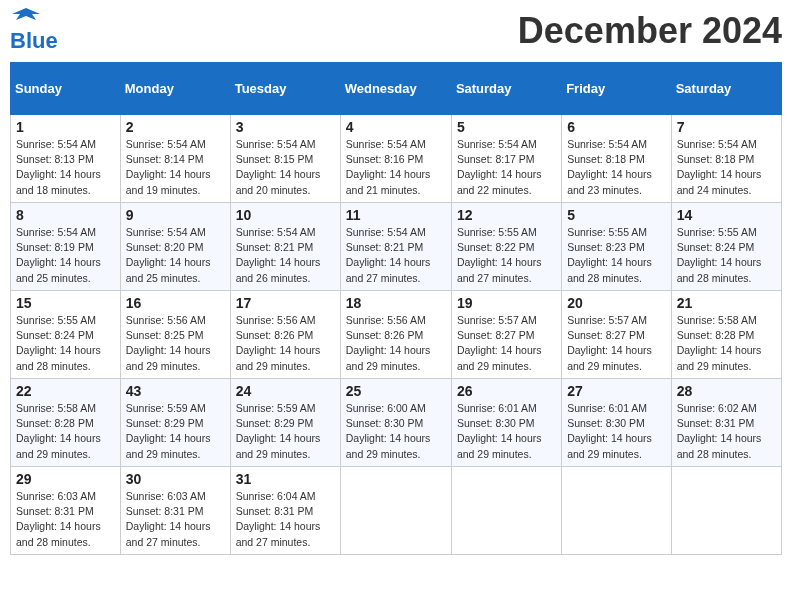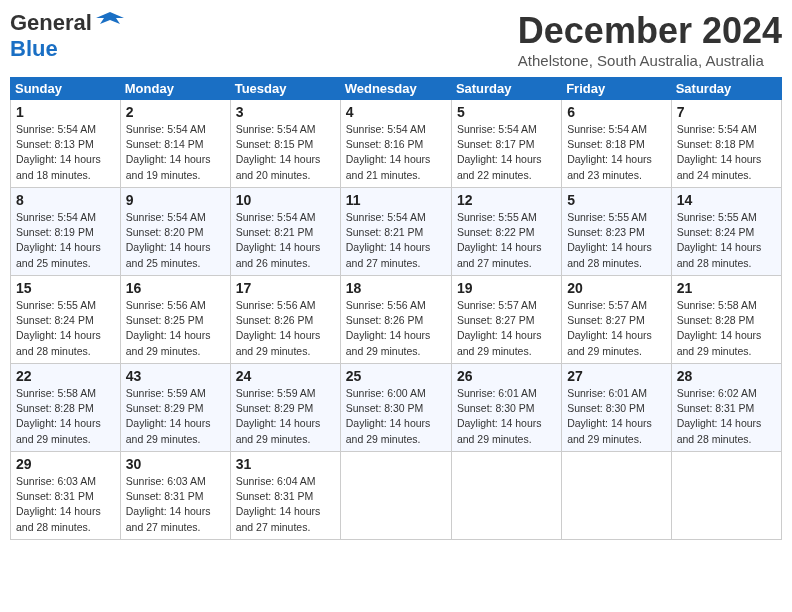--- a/index.html
+++ b/index.html
@@ -39,21 +39,21 @@
       color: #555;
     }
     .calendar-table {
       width: 100%;
       border-collapse: collapse;
       font-size: 11px;
     }
     .calendar-table th {
       background-color: #1a6fc4;
       color: #fff;
-      padding: 3px 4px;
+      padding: 18px 4px;
       text-align: left;
       font-size: 13px;
       font-weight: bold;
       border: 1px solid #1a6fc4;
     }
     .calendar-table td {
       border: 1px solid #ccc;
       padding: 4px 5px;
       vertical-align: top;
       width: 113px;
@@ -78,32 +78,30 @@
     .empty-cell {
       background: #fff !important;
     }
   </style>
 </head>
 <body>
 
 <div class="header-area">
   <div class="logo">
     <div class="logo-row">
-      <span style="font-size:22px;font-weight:bold;color:#333;">General</span>
       <svg width="28" height="22" viewBox="0 0 28 22" style="margin-left:2px;margin-top:-4px;">
         <polygon points="14,2 28,8 20,8 24,14 14,10 4,14 8,8 0,8" fill="#1a6fc4"></polygon>
       </svg>
     </div>
     <div>
       <span style="font-size:22px;font-weight:bold;color:#1a6fc4;">Blue</span>
     </div>
   </div>
   <div class="title-area">
     <div class="month-title">December 2024</div>
-    <div class="location-title">Athelstone, South Australia, Australia</div>
   </div>
 </div>
 
 <table class="calendar-table">
   <thead>
     <tr id="weekday-header">
         <th>Sunday</th>
         <th>Monday</th>
         <th>Tuesday</th>
         <th>Wednesday</th>

